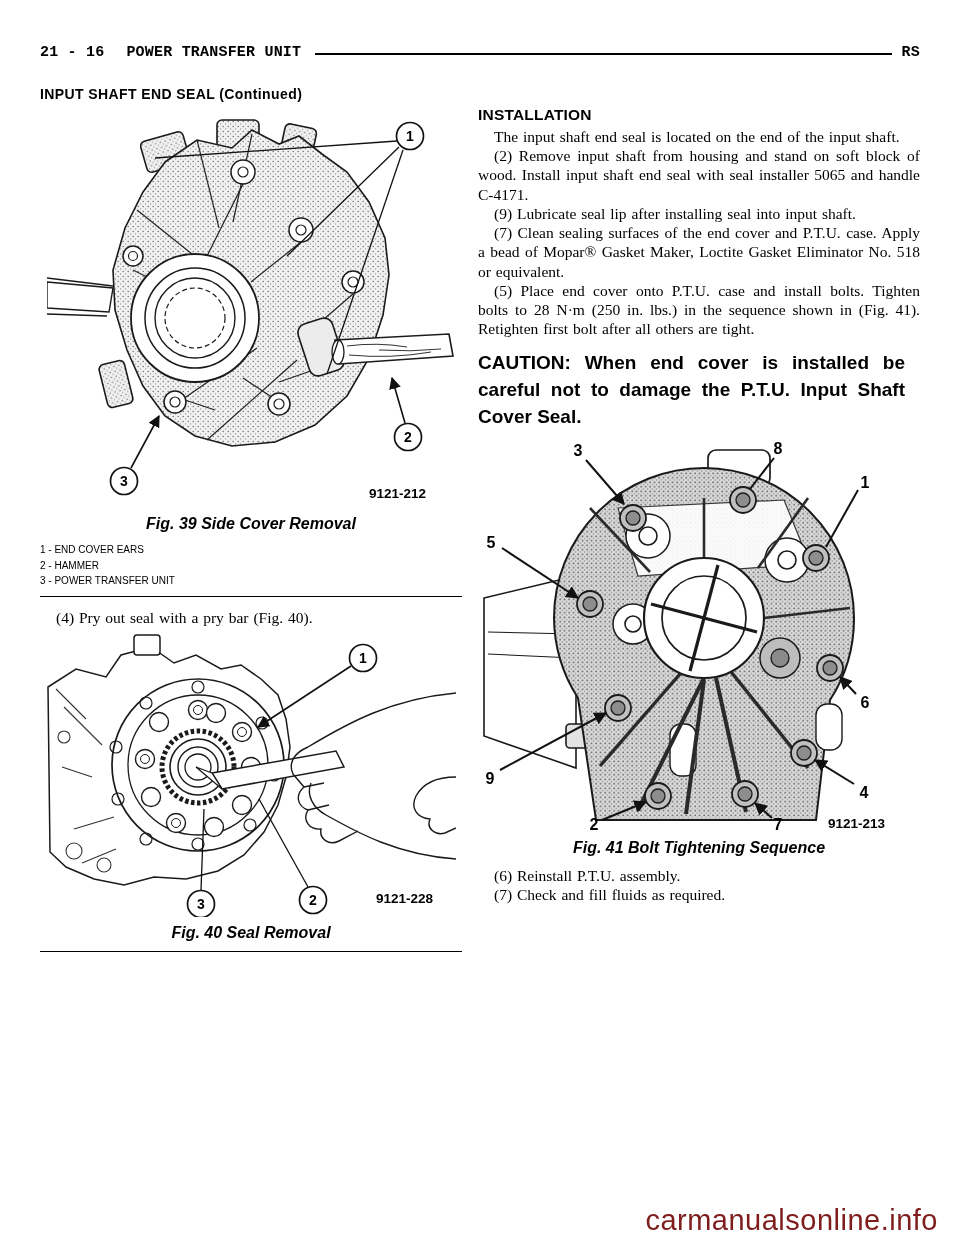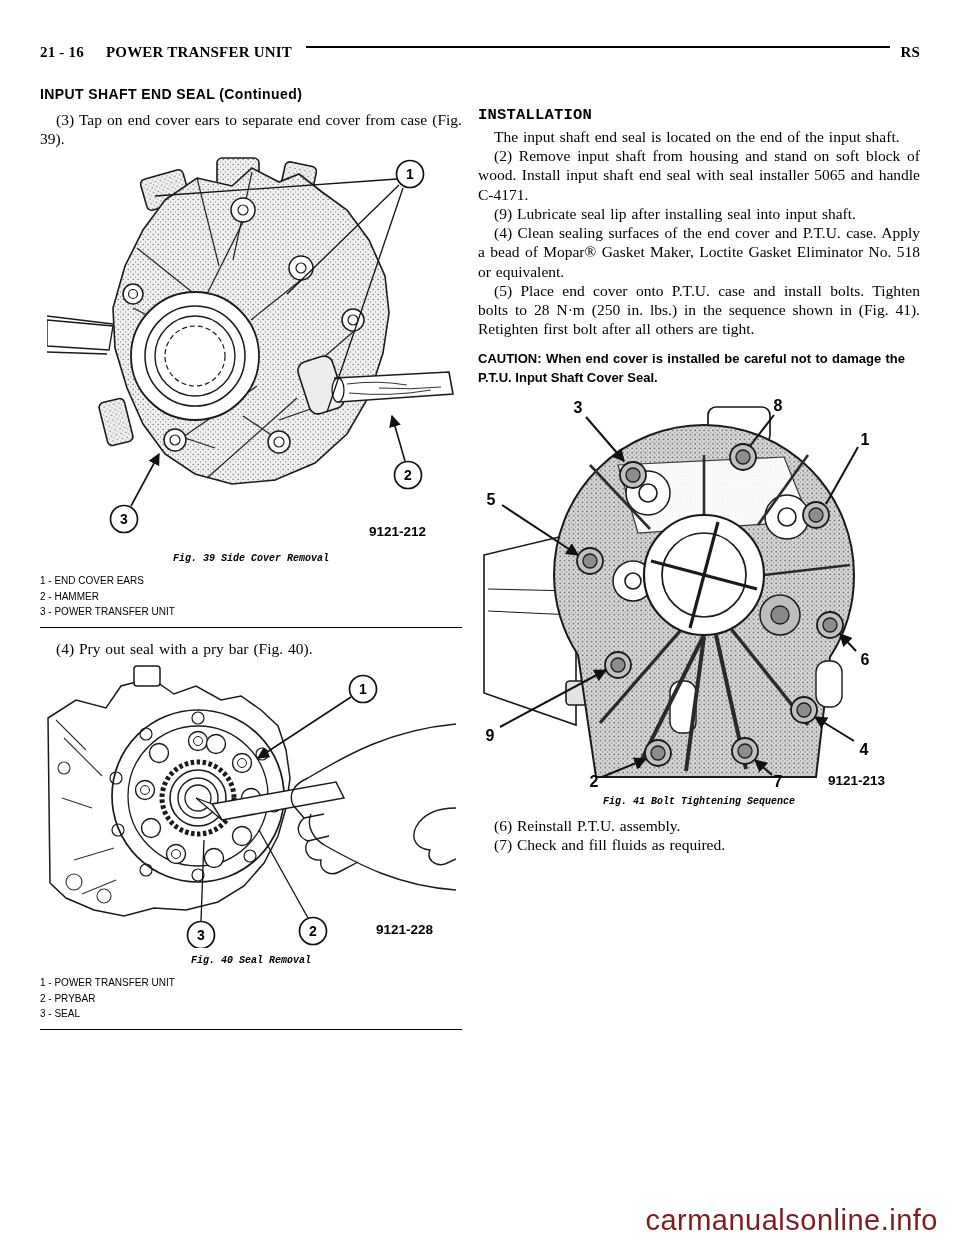--- a/index.html
+++ b/index.html
@@ -3,50 +3,50 @@
 <meta charset="utf-8">
 <style>
   * { box-sizing: border-box; }
   html,body { margin:0; padding:0; }
   body {
     width:960px; height:1242px; background:#ffffff; position:relative;
     font-family:"Liberation Serif", serif; color:#000; overflow:hidden;
   }
   .header-row{
     position:absolute; top:44px; left:40px; width:880px;
-    display:flex; 
-    font-family:Liberation Serif, serif; font-weight:bold; font-size:15px;
+    display:flex; align-items:center;
+    font-family:Liberation Mono, monospace; font-weight:bold; font-size:15px;
     letter-spacing:.2px; white-space:nowrap;
   }
   .hdr-page{ margin-right:22px; }
   .header-rule{ flex:1; border-top:2.4px solid #000; margin:2px 10px 0 14px; }
   .section-title{
     position:absolute; top:86px; left:40px;
     font-family:"Liberation Sans", sans-serif; font-weight:bold; font-size:14px;
     letter-spacing:.4px;
   }
   .col-left{ position:absolute; left:40px; top:110px; width:422px; }
   .col-right{ position:absolute; left:478px; top:106px; width:442px; }
   p.body{
     font-size:15.5px; line-height:1.24; text-align:justify; text-indent:16px;
     margin:0; word-spacing:1px;
   }
   .installation-heading{
-    font-family:Liberation Mono, monospace; font-weight:bold; font-size:15.5px;
+    font-family:Liberation Sans, sans-serif; font-weight:bold; font-size:15.5px;
     margin:0 0 3px 0; letter-spacing:.2px;
   }
   .caution{
-    font-family:"Liberation Sans", sans-serif; font-weight:bold; font-size:13px;
+    font-family:"Liberation Sans", sans-serif; font-weight:bold; font-size:19px;
     line-height:1.4; text-align:justify; margin:12px 15px 0 0;
   }
   .figure{ text-align:center; }
   .figure svg{ display:block; margin:0 auto; }
   .fig-caption{
-    font-family:Liberation Mono, monospace; font-weight:bold; font-style:italic;
-    font-size:10px; text-align:center; margin:7px 0 9px 0;
+    font-family:Liberation Sans, sans-serif; font-weight:bold; font-style:italic;
+    font-size:16px; text-align:center; margin:7px 0 9px 0;
   }
   .legend{
     font-family:"Liberation Sans", sans-serif; font-size:10px; line-height:1.55;
     text-align:left; margin:0;
   }
   .legend div{ white-space:nowrap; }
   .col-rule{ border:none; border-top:1.7px solid #000; margin:7px 0 11px 0; }
   .step-after{ margin-top:2px; margin-bottom:6px; }
   .watermark{
     position:absolute; right:22px; bottom:5px;
@@ -64,21 +64,20 @@
   <span class="hdr-page">21 - 16</span>
   <span>POWER TRANSFER UNIT</span>
   <span class="header-rule"></span>
   <span>RS</span>
 </div>
 
 <div class="section-title">INPUT SHAFT END SEAL (Continued)</div>
 
 <div class="col-left">
 
-  <p class="body">(3) Tap on end cover ears to separate end cover from case (Fig. 39).</p>
 
   <div class="figure">
     <svg width="408" height="398" viewBox="0 0 408 398">
       <defs>
         <pattern id="st39" width="5" height="5" patternUnits="userSpaceOnUse">
           <rect width="5" height="5" fill="#f1f1f1"></rect>
           <circle cx="1.2" cy="1.5" r="0.75" fill="#6f6f6f"></circle>
           <circle cx="3.6" cy="3.9" r="0.6" fill="#8c8c8c"></circle>
         </pattern>
         <marker id="ar39" viewBox="0 0 10 10" refX="9" refY="5" markerWidth="7.5" markerHeight="7.5" orient="auto-start-reverse">
@@ -275,35 +274,30 @@
       <g>
         <line x1="155" y1="263" x2="158" y2="182" stroke="#111" stroke-width="1.3"></line>
         <circle cx="155" cy="277" r="13.5" fill="#ffffff" stroke="#111" stroke-width="1.7"></circle>
         <text class="callout-num" x="155" y="282" text-anchor="middle">3</text>
       </g>
 
       <text class="code" x="330" y="276">9121-228</text>
     </svg>
 
     <div class="fig-caption">Fig. 40 Seal Removal</div>
-    <div class="legend">
-      <div>1 - POWER TRANSFER UNIT</div>
-      <div>2 - PRYBAR</div>
-      <div>3 - SEAL</div>
-    </div>
     <hr class="col-rule">
   </div>
 </div>
 
 <div class="col-right">
   <h2 class="installation-heading">INSTALLATION</h2>
   <p class="body">The input shaft end seal is located on the end of the input shaft.</p>
   <p class="body">(2) Remove input shaft from housing and stand on soft block of wood. Install input shaft end seal with seal installer 5065 and handle C-4171.</p>
   <p class="body">(9) Lubricate seal lip after installing seal into input shaft.</p>
-  <p class="body">(4) Clean sealing surfaces of the end cover and P.T.U. case. Apply a bead of Mopar® Gasket Maker, Loctite Gasket Eliminator No. 518 or equivalent.</p>
+  <p class="body">(7) Clean sealing surfaces of the end cover and P.T.U. case. Apply a bead of Mopar® Gasket Maker, Loctite Gasket Eliminator No. 518 or equivalent.</p>
   <p class="body">(5) Place end cover onto P.T.U. case and install bolts. Tighten bolts to 28 N·m (250 in. lbs.) in the sequence shown in (Fig. 41). Retighten first bolt after all others are tight.</p>
   <p class="caution">CAUTION: When end cover is installed be careful not to damage the P.T.U. Input Shaft Cover Seal.</p>
 
   <div class="figure" style="margin-top:6px;">
     <svg width="442" height="396" viewBox="0 0 442 396">
       <defs>
         <pattern id="st41" width="4.5" height="4.5" patternUnits="userSpaceOnUse">
           <rect width="4.5" height="4.5" fill="#d9d9d9"></rect>
           <circle cx="1.1" cy="1.3" r="0.8" fill="#4f4f4f"></circle>
           <circle cx="3.2" cy="3.5" r="0.65" fill="#6e6e6e"></circle>

